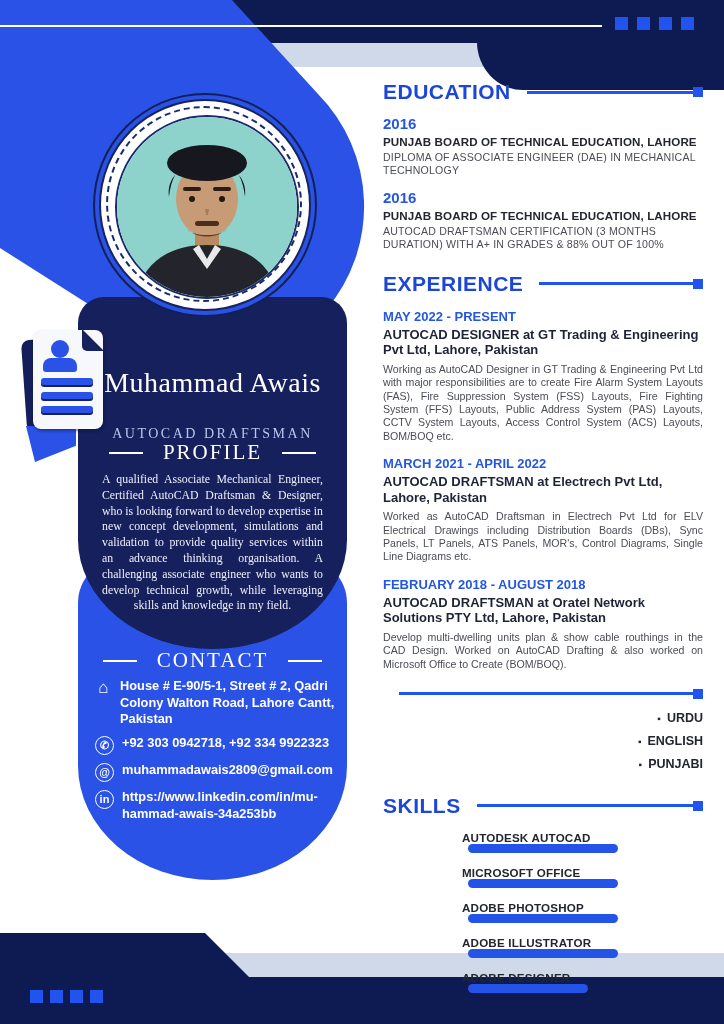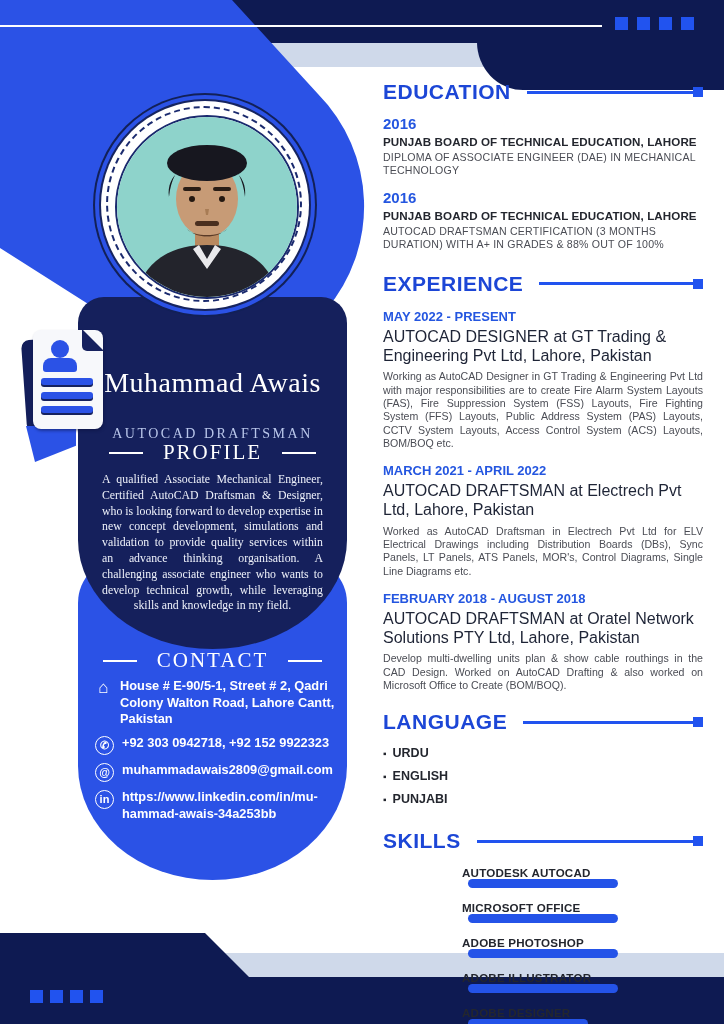--- a/index.html
+++ b/index.html
@@ -60,23 +60,23 @@
   .c-text{font-size:12.8px;font-weight:bold;line-height:1.3;text-align:left;word-break:break-word;}
   
   .main{position:absolute;left:383px;top:80px;width:320px;z-index:4;}
   .sec-head{display:flex;align-items:center;color:#1c46d6;font-size:21px;font-weight:800;letter-spacing:.5px;}
   .sec-head .line{flex:1;height:3px;background:#2153ef;margin-left:16px;}
   .sec-head .endsq{width:10px;height:10px;background:#2153ef;}
   .year{color:#2456e0;font-size:15px;font-weight:800;margin-top:11px;}
   .org{color:#23262e;font-size:11.6px;font-weight:800;margin-top:3px;letter-spacing:.1px;}
   .edu-desc{color:#4b4d55;font-size:10.6px;line-height:1.27;margin-top:3px;letter-spacing:.2px;}
   .period{color:#2456e0;font-size:13px;font-weight:800;margin-top:13px;}
-  .job{color:#1e2436;font-size:16px;font-weight:400;line-height:1.2;margin-top:3px;}
+  .job{color:#1e2436;font-size:13px;font-weight:700;line-height:1.2;margin-top:3px;}
   .job-body{color:#4b4d55;font-size:10.6px;line-height:1.26;margin-top:5px;text-align:justify;}
-  .lang-list{list-style:none;margin:8px 0 8px 0;padding:0;}
+  .lang-list{list-style:none;margin:8px 0 8px 0;padding:0;text-align:right;}
   .lang-list li{color:#23262e;font-size:12.5px;font-weight:800;line-height:22px;}
   .lang-list .bullet{margin-right:6px;font-size:10px;}
   .skill-row{display:flex;align-items:center;margin-top:13px;flex-direction:column;}
   .skill-name{width:162px;color:#23262e;font-size:11.6px;font-weight:800;letter-spacing:.2px;}
   .skill-track{width:150px;}
   .skill-bar{height:9px;background:#2453e8;border-radius:5px;}
   .mt18{margin-top:18px;}.mt20{margin-top:20px;}
   
   .f-light{position:absolute;left:0;top:953px;width:724px;height:25px;background:#cfd9ea;z-index:1;}
   .f-navy-block{position:absolute;left:0;top:933px;width:300px;height:45px;background:#0e1a52;z-index:2;
@@ -156,21 +156,21 @@
     <span class="dash"></span>
   </div>
 
   <div class="contact-list">
     <div class="c-item">
       <span class="c-icon noring">⌂</span>
       <span class="c-text">House # E-90/5-1, Street # 2, Qadri Colony Walton Road, Lahore Cantt, Pakistan</span>
     </div>
     <div class="c-item">
       <span class="c-icon">✆</span>
-      <span class="c-text">+92 303 0942718, +92 152 9922323</span>
+      <span class="c-text">+92 303 0942718, +92 334 9922323</span>
     </div>
     <div class="c-item">
       <span class="c-icon">@</span>
       <span class="c-text">muhammadawais2809@gmail.com</span>
     </div>
     <div class="c-item">
       <span class="c-icon">in</span>
       <span class="c-text">https://www.linkedin.com/in/mu- hammad-awais-34a253bb</span>
     </div>
   </div>
@@ -210,21 +210,20 @@
       <div class="job">AUTOCAD DRAFTSMAN at Electrech Pvt Ltd, Lahore, Pakistan</div>
       <div class="job-body">Worked as AutoCAD Draftsman in Electrech Pvt Ltd for ELV Electrical Drawings including Distribution Boards (DBs), Sync Panels, LT Panels, ATS Panels, MOR's, Control Diagrams, Single Line Diagrams etc.</div>
     </div>
     <div>
       <div class="period">FEBRUARY 2018 - AUGUST 2018</div>
       <div class="job">AUTOCAD DRAFTSMAN at Oratel Network Solutions PTY Ltd, Lahore, Pakistan</div>
       <div class="job-body">Develop multi-dwelling units plan &amp; show cable routhings in the CAD Design. Worked on AutoCAD Drafting &amp; also worked on Microsoft Office to Create (BOM/BOQ).</div>
     </div>
 
     <div class="sec-head mt18">
-      <span>LANGUAGE</span>
       <span class="line"></span>
       <span class="endsq"></span>
     </div>
     <ul class="lang-list">
       <li><span class="bullet">▪</span><span>URDU</span></li>
       <li><span class="bullet">▪</span><span>ENGLISH</span></li>
       <li><span class="bullet">▪</span><span>PUNJABI</span></li>
     </ul>
 
     <div class="sec-head mt18">

